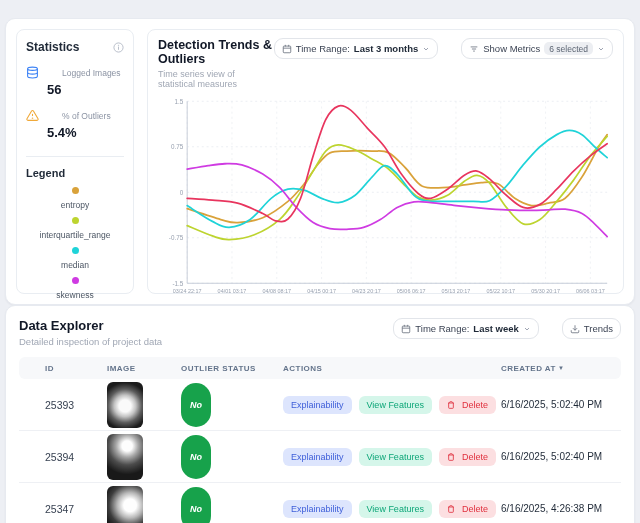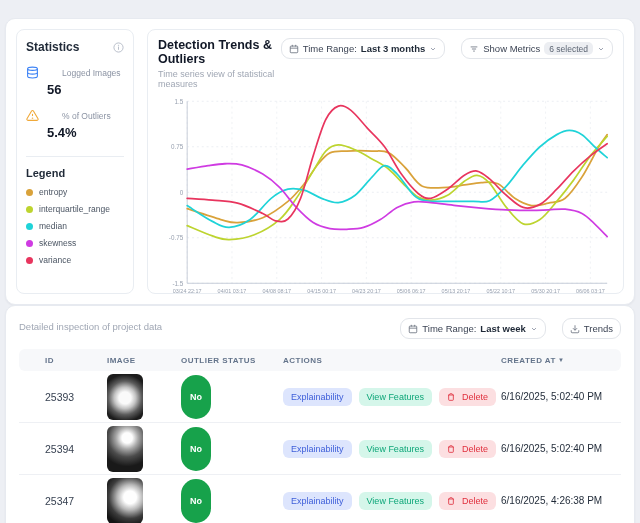--- a/index.html
+++ b/index.html
@@ -16,29 +16,29 @@
     padding:10px 9px; display:flex; flex-direction:column; }
   .stats-head { display:flex; justify-content:space-between; align-items:center; margin-bottom:12px; }
   .stats-title { font-size:12px; font-weight:bold; color:#1f2937; }
   .info-ic { color:#b4bac6; }
   .metric { margin-bottom:12px; }
   .metric-top { display:flex; align-items:center; gap:23px; }
   .metric-label { font-size:8.5px; color:#8b93a3; }
   .metric-value { font-size:13px; font-weight:bold; margin:3px 0 0 21px; color:#111827; }
   .stats-div { border-top:1px solid #e9edf2; margin:4px 0 10px; }
   .legend-title { font-size:11px; font-weight:bold; margin-bottom:8px; }
-  .legend-item { display:flex; align-items:center; gap:6px; margin-bottom:7px; }
+  .legend-item { display:flex; align-items:center; gap:6px; margin-bottom:7px;flex-direction:column; }
   .legend-dot { width:7px; height:7px; border-radius:50%; flex:none; }
   .legend-label { font-size:8.5px; color:#4b5563; }
 
   .chart-card { flex:1; border:1px solid #e9edf2; border-radius:8px; padding:8px 10px 7px; }
   .chart-head { display:flex; justify-content:space-between; align-items:flex-start; }
   .chart-title { font-size:12.5px; font-weight:bold; color:#111827; }
   .chart-sub { font-size:9px; color:#a0a7b4; margin-top:3px; }
-  .ctrl-row { display:flex; gap:16px; }
+  .ctrl-row { display:flex; gap:23px; }
   .ctrl-btn { display:flex; align-items:center; gap:4px; height:21px; padding:0 7px;
     border:1px solid #e2e5ea; border-radius:9px; background:#fff; font-size:9.5px;
     color:#3c4454; cursor:pointer; white-space:nowrap;
     font-family:"Liberation Sans", sans-serif; }
   .ctrl-btn .lab { color:#3c4454; }
   .ctrl-btn .val { font-weight:bold; color:#1f2937; }
   .badge { background:#eceef2; color:#5b6472; border-radius:5px; padding:1.5px 5px; font-size:8.5px; }
   .chev { color:#8b93a3; }
   #chart-svg { width:100%; height:213px; margin-top:4px; }
 
@@ -57,21 +57,21 @@
     display:flex; align-items:center; gap:2px; }
   .sort-ic { font-size:6px; color:#64748b; }
   .trow { height:52px; border-bottom:1px solid #eef0f4; padding-left:26px; }
   .cell-id { font-size:10.5px; color:#374151; }
   .thumb { width:36px; height:46px; border-radius:6px; background-color:#161616; }
   .t1 { background-image:radial-gradient(circle at 50% 52%, #fafafa 0 20%, #c3c3c3 36%, #5c5c5c 56%, #1c1c1c 78%); }
   .t2 { background-image:radial-gradient(circle at 56% 26%, #fdfdfd 0 13%, #a8a8a8 28%, #4c4c4c 48%, #191919 72%),
         radial-gradient(circle at 85% 80%, #8a8a8a 0 12%, rgba(20,20,20,0) 40%); }
   .t3 { background-image:radial-gradient(circle at 64% 42%, #fefefe 0 18%, #b8b8b8 36%, #3d3d3d 60%, #141414 82%); }
   .pill-no { display:inline-block; background:var(--success-green); color:#fff; font-size:9px;
-    font-weight:bold; border-radius:999px; padding:17px 9px; }
+    font-weight:bold; border-radius:999px; padding:17px 9px;font-style:italic; }
   .acts { display:flex; gap:7px; align-items:center; }
   .act { border:none; border-radius:6px; padding:4px 8px; font-size:9px; cursor:pointer;
     display:flex; align-items:center; gap:3px; font-family:"Liberation Sans", sans-serif; }
   .act-explain { background:var(--explain-bg); color:var(--explain-text); }
   .act-view { background:var(--view-bg); color:var(--view-text); }
   .act-delete { background:var(--delete-bg); color:var(--delete-text);gap:7px; }
   .cell-created { font-size:10px; color:#1f2937; }
 </style>
 </head>
 <body>
@@ -223,20 +223,21 @@
         <path d="M30,108.90666666666667C34.32,111.44888888888889,48.72,120.64000000000001,55.92,124.16000000000001C63.120000000000005,127.68,66.72,130.32,73.2,130.02666666666667C79.68,129.73333333333335,87.6,127.09333333333333,94.8,122.4C102,117.70666666666668,109.92,106.75555555555555,116.4,101.86666666666666C122.88000000000001,96.97777777777777,127.92000000000002,94.33777777777777,133.68,93.06666666666666C139.44,91.79555555555555,145.2,92.77333333333333,150.95999999999998,94.24C156.71999999999997,95.70666666666666,162.48000000000002,99.9111111111111,168.24,101.86666666666666C174,103.82222222222222,179.76000000000002,106.46222222222221,185.52,105.97333333333333C191.28,105.48444444444445,197.04000000000002,103.04,202.8,98.93333333333334C208.56,94.82666666666667,215.04000000000002,86.12444444444445,220.08,81.33333333333334C225.12,76.54222222222224,228.72,70.67555555555556,233.04,70.18666666666667C237.35999999999999,69.69777777777777,240.96,73.60888888888888,246,78.39999999999999C251.04,83.1911111111111,258.23999999999995,94.63111111111111,263.28,98.93333333333334C268.32,103.23555555555556,270.48,103.23555555555558,276.24,104.21333333333335C282,105.19111111111113,289.91999999999996,104.70222222222222,297.84,104.79999999999998C305.76,104.89777777777775,316.56,104.89777777777775,323.76,104.79999999999998C330.96,104.70222222222222,335.28000000000003,106.6577777777778,341.04,104.21333333333335C346.8,101.76888888888891,352.56,95.90222222222222,358.32,90.13333333333333C364.08,84.36444444444443,369.84000000000003,75.95555555555556,375.6,69.60000000000001C381.36,63.244444444444454,387.12,56.88888888888889,392.88,52C398.64,47.11111111111111,405.12,42.906666666666666,410.16,40.266666666666666C415.20000000000005,37.626666666666665,418.8,36.16,423.12,36.16C427.44,36.16,431.76,37.626666666666665,436.08,40.266666666666666C440.4,42.906666666666666,444.72,48.284444444444446,449.04,52C453.36,55.715555555555554,459.84000000000003,60.800000000000004,462,62.56" fill="none" stroke="#1fd3d8" stroke-width="1.7" stroke-linecap="round"></path>
         <path d="M30,73.70666666666666C33.6,73.12,45.120000000000005,71.06666666666666,51.6,70.18666666666667C58.08,69.30666666666667,63.12,68.52444444444444,68.88,68.42666666666666C74.64,68.32888888888888,79.67999999999999,67.93777777777778,86.16,69.60000000000001C92.64,71.26222222222223,101.28,74.78222222222222,107.76,78.39999999999999C114.24000000000001,82.01777777777777,119.28,85.92888888888889,125.04,91.30666666666667C130.8,96.68444444444445,136.56,104.99555555555557,142.32,110.66666666666667C148.07999999999998,116.33777777777777,153.84,121.9111111111111,159.6,125.33333333333333C165.35999999999999,128.75555555555556,171.12,130.12444444444446,176.88,131.20000000000002C182.64,132.27555555555557,188.4,131.9822222222222,194.16,131.78666666666663C199.92,131.59111111111108,205.68,131.5911111111111,211.44,130.02666666666667C217.2,128.46222222222224,222.96,125.62666666666667,228.72,122.4C234.48,119.17333333333335,240.24,113.50222222222223,246,110.66666666666667C251.76,107.83111111111111,257.52,106.16888888888889,263.28,105.38666666666667C269.03999999999996,104.60444444444445,273.36,105.38666666666666,280.56,105.97333333333333C287.76,106.56,297.84000000000003,108.02666666666667,306.48,108.90666666666667C315.12,109.78666666666666,323.76,110.56888888888889,332.4,111.25333333333333C341.03999999999996,111.93777777777777,349.68,112.62222222222222,358.32,113.01333333333334C366.96,113.40444444444445,377.04,113.6,384.24,113.6C391.44,113.6,395.76,113.2088888888889,401.52,113.01333333333334C407.28,112.81777777777778,413.04,111.84,418.8,112.42666666666668C424.56,113.01333333333335,431.03999999999996,114.18666666666667,436.08,116.53333333333333C441.12,118.88,444.72,122.7911111111111,449.04,126.50666666666666C453.36,130.22222222222223,459.84000000000003,136.7733333333333,462,138.82666666666665" fill="none" stroke="#cf3be2" stroke-width="1.7" stroke-linecap="round"></path>
         <path d="M30,101.86666666666666C34.32,102.16,47.28,102.84444444444445,55.92,103.62666666666667C64.56,104.40888888888888,73.2,104.40888888888888,81.84,106.55999999999999C90.48,108.7111111111111,101.28,113.69777777777777,107.76,116.53333333333333C114.24000000000001,119.36888888888889,116.4,122.69333333333333,120.72,123.57333333333332C125.03999999999999,124.45333333333332,129.36,125.4311111111111,133.68,121.81333333333332C138,118.19555555555554,142.32,112.03555555555555,146.64,101.86666666666666C150.95999999999998,91.69777777777777,155.28,73.5111111111111,159.6,60.8C163.92,48.08888888888889,168.24,33.61777777777778,172.56,25.600000000000005C176.88,17.582222222222228,181.20000000000002,14.160000000000005,185.52,12.693333333333337C189.84,11.226666666666668,193.44,13.182222222222217,198.48,16.799999999999994C203.51999999999998,20.417777777777772,210,28.53333333333333,215.76,34.4C221.51999999999998,40.266666666666666,227.28,44.66666666666667,233.04,52C238.79999999999998,59.33333333333333,244.56,70.8711111111111,250.32,78.39999999999999C256.08,85.92888888888888,262.56,93.26222222222223,267.6,97.17333333333335C272.64000000000004,101.08444444444446,275.52,102.55111111111111,280.56,101.86666666666666C285.6,101.18222222222221,292.08,96.78222222222222,297.84,93.06666666666666C303.59999999999997,89.35111111111111,310.08,82.50666666666667,315.12,79.57333333333334C320.16,76.64,323.76,74.88,328.08,75.46666666666667C332.4,76.05333333333334,336,79.18222222222222,341.04,83.09333333333333C346.08000000000004,87.00444444444445,352.56,94.33777777777777,358.32,98.93333333333334C364.08,103.5288888888889,369.84000000000003,109.2,375.6,110.66666666666667C381.36,112.13333333333334,387.12,110.66666666666667,392.88,107.73333333333333C398.64,104.8,404.40000000000003,98.44444444444444,410.16,93.06666666666666C415.92,87.68888888888888,421.68,80.84444444444445,427.44,75.46666666666667C433.2,70.08888888888889,438.96000000000004,65.2,444.72,60.8C450.48,56.4,459.12,51.02222222222222,462,49.06666666666666" fill="none" stroke="#e8355e" stroke-width="1.7" stroke-linecap="round"></path>
       </svg>
   </div>
 </div>
 
 <div class="bottom-wrap">
   <div class="exp-head">
     <div>
+      <div class="exp-title">Data Explorer</div>
       <div class="exp-sub">Detailed inspection of project data</div>
     </div>
     <div class="ctrl-row">
       <button class="ctrl-btn">
         <span class="icon">
           <svg width="10" height="10" viewBox="0 0 24 24" fill="none" stroke="#6b7280" stroke-width="2">
               <rect x="3" y="5" width="18" height="16" rx="2"></rect>
               <line x1="3" y1="10" x2="21" y2="10"></line>
               <line x1="8" y1="2" x2="8" y2="6"></line>
               <line x1="16" y1="2" x2="16" y2="6"></line>

